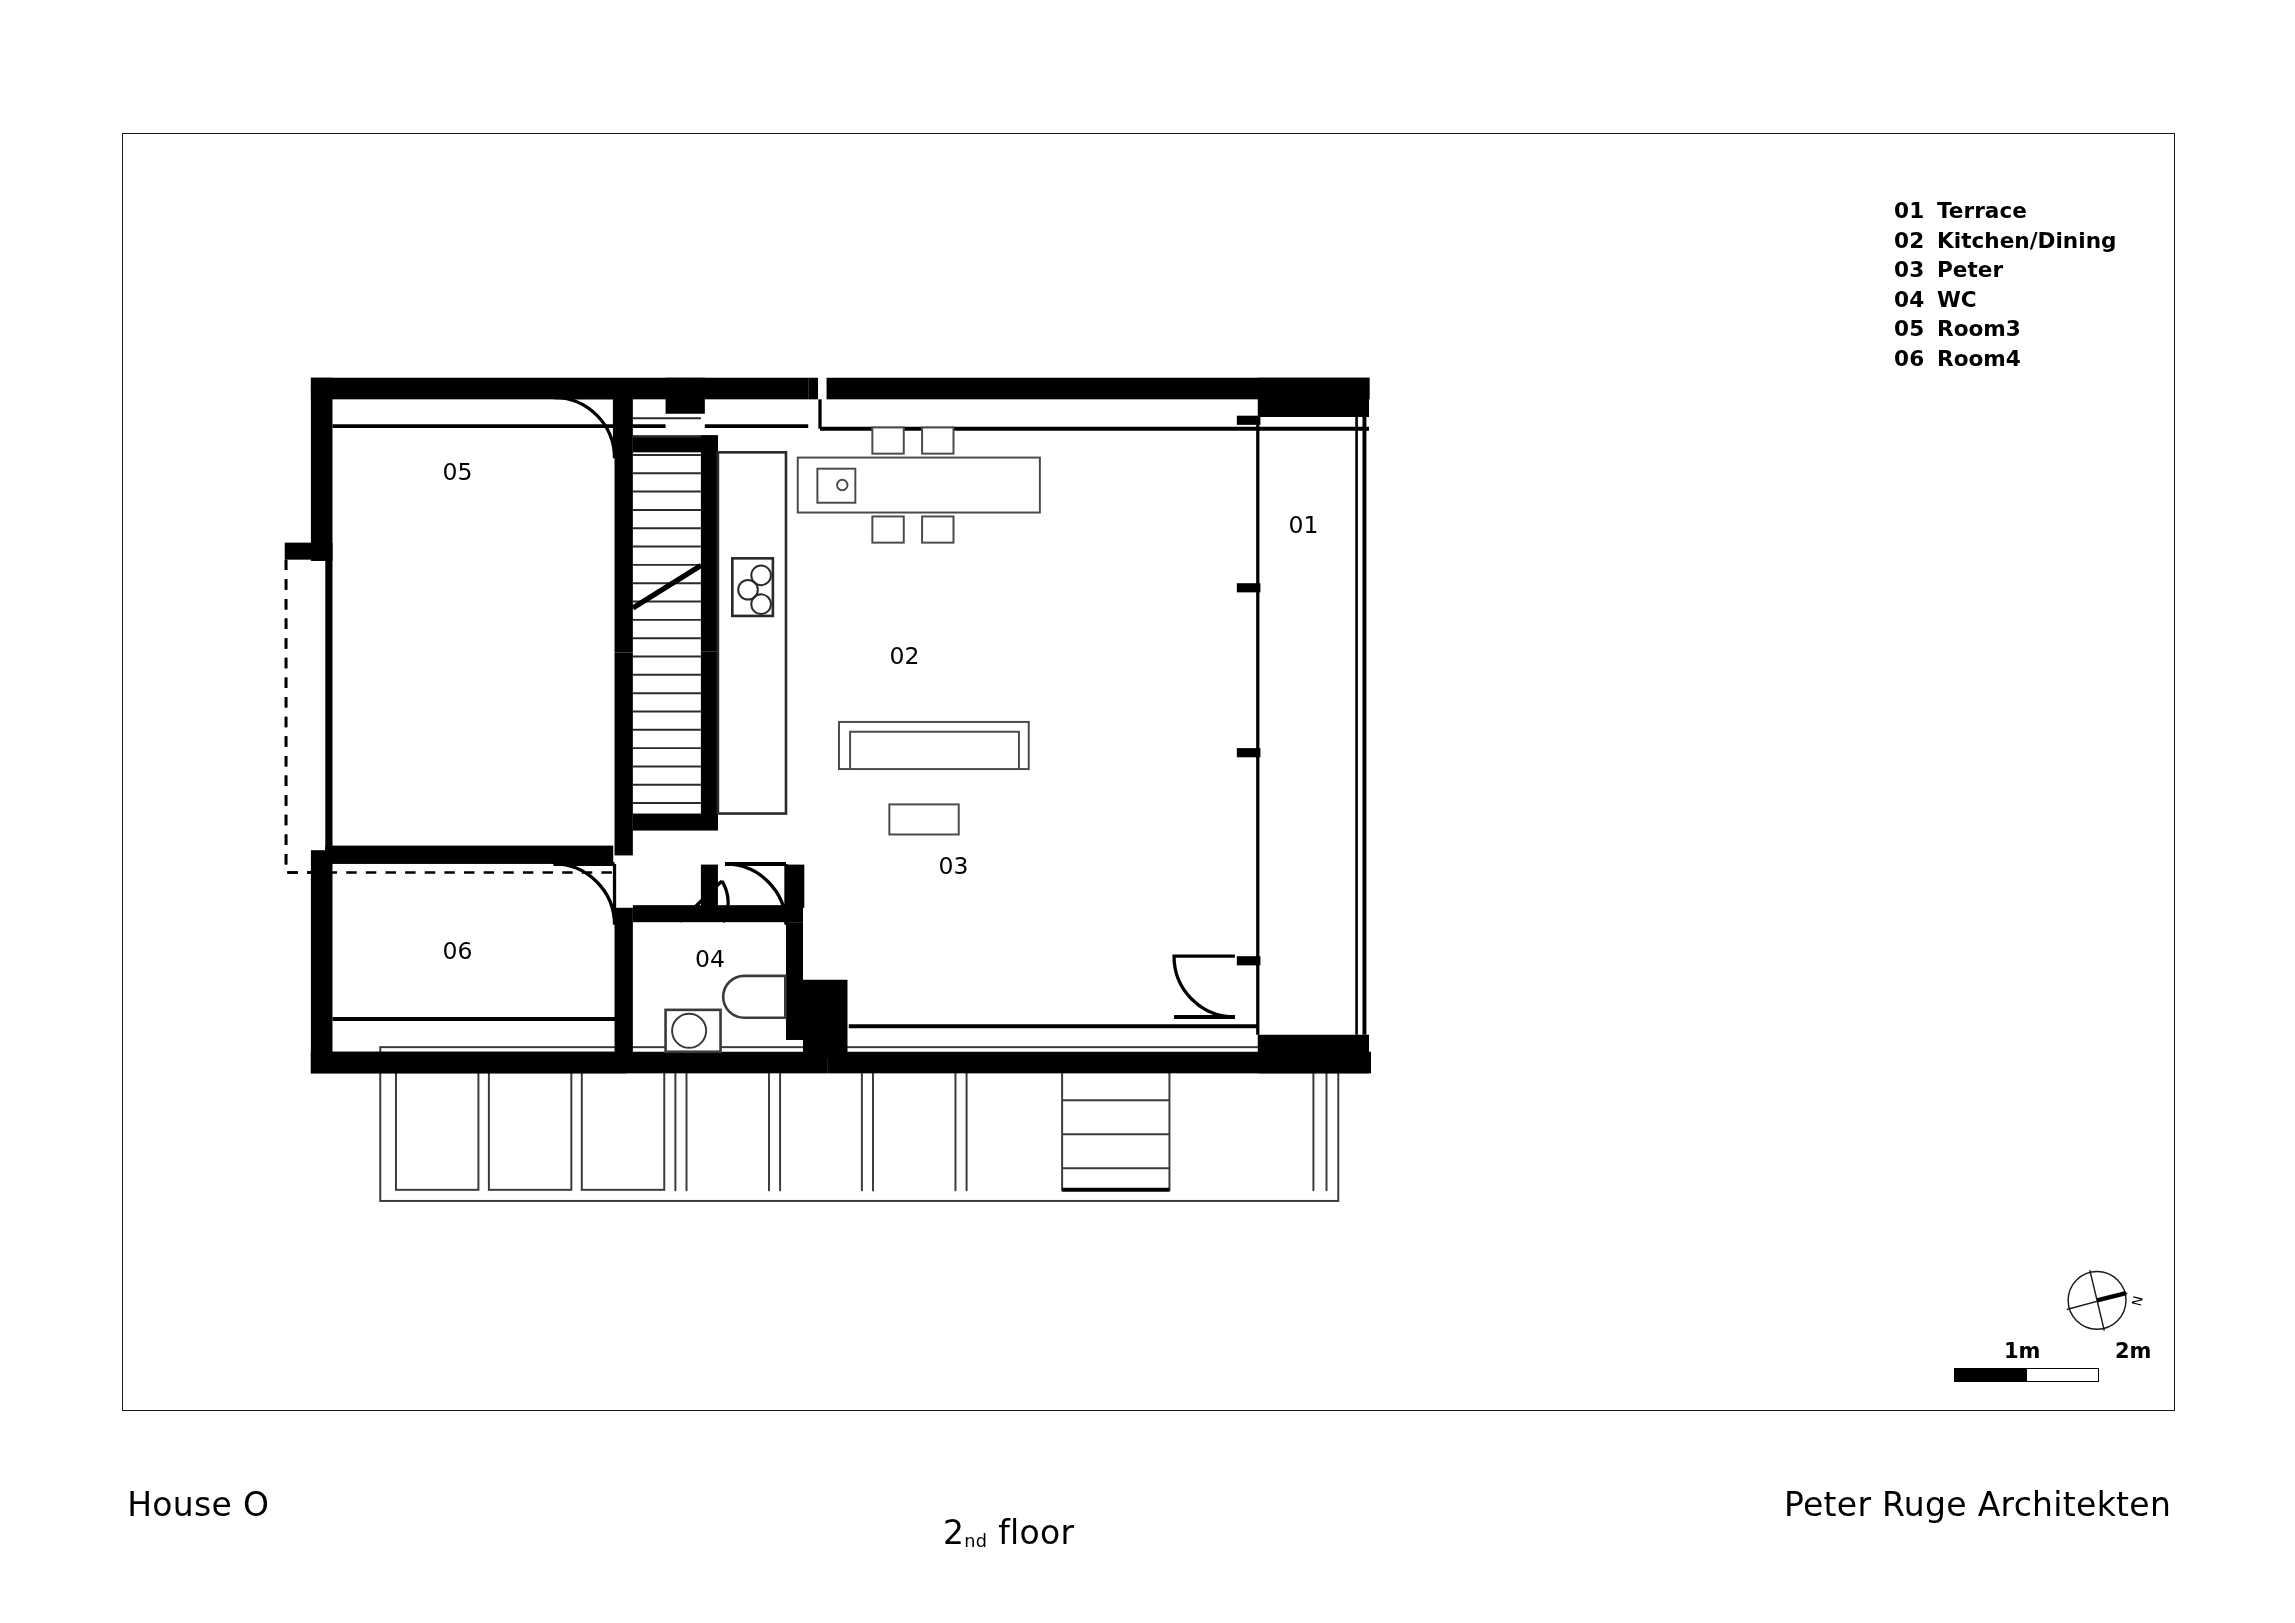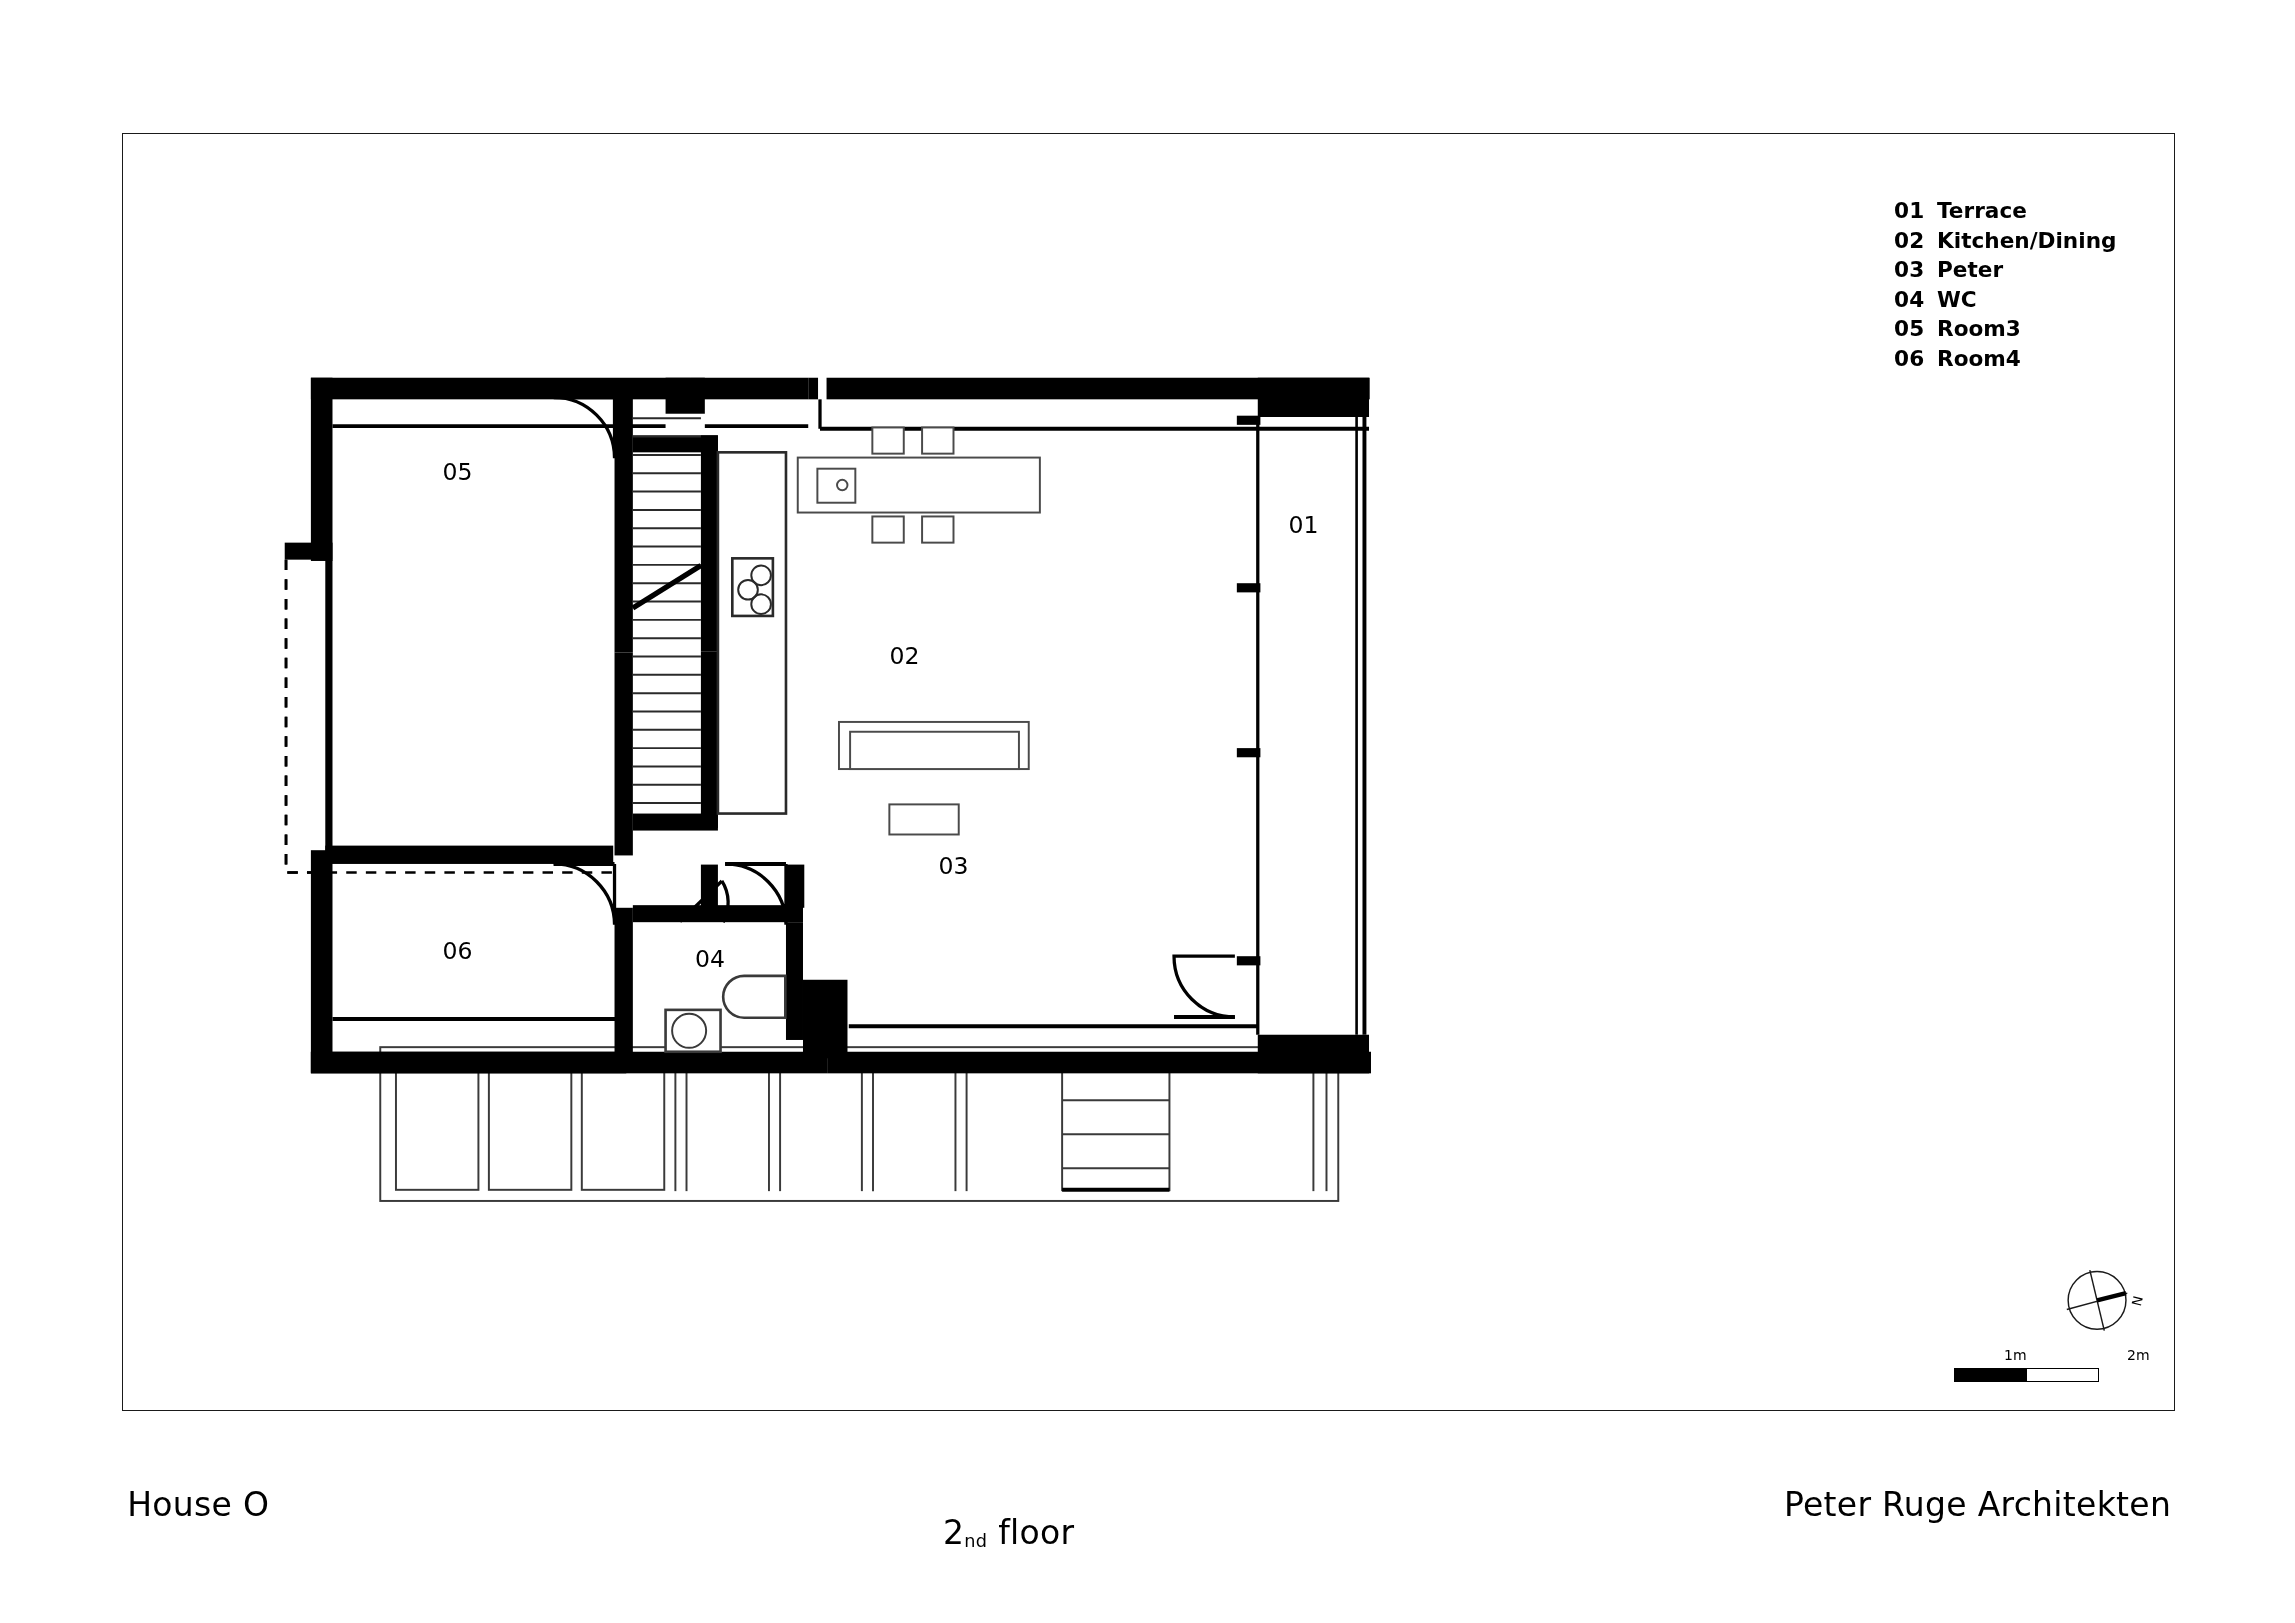--- a/index.html
+++ b/index.html
@@ -80,26 +80,26 @@
     top: 1337px;
     width: 209px;
     height: 59px;
   }
   .scale-labels {
     position: relative;
     height: 26px;
   }
   .scale-label {
     position: absolute;
-    font-size: 14px;
-    font-weight: 400;
+    font-size: 21px;
+    font-weight: 700;
     bottom: 0;
   }
   #scale-1m { left: 50px; }
-  #scale-2m { left: 161px; margin-left: 12px; }
+  #scale-2m { left: 161px; }
   .scale-track {
     position: absolute;
     top: 31px;
     left: 0;
     width: 145px;
     height: 14.4px;
     border: 1.3px solid #000;
     box-sizing: border-box;
     display: flex;
   }

